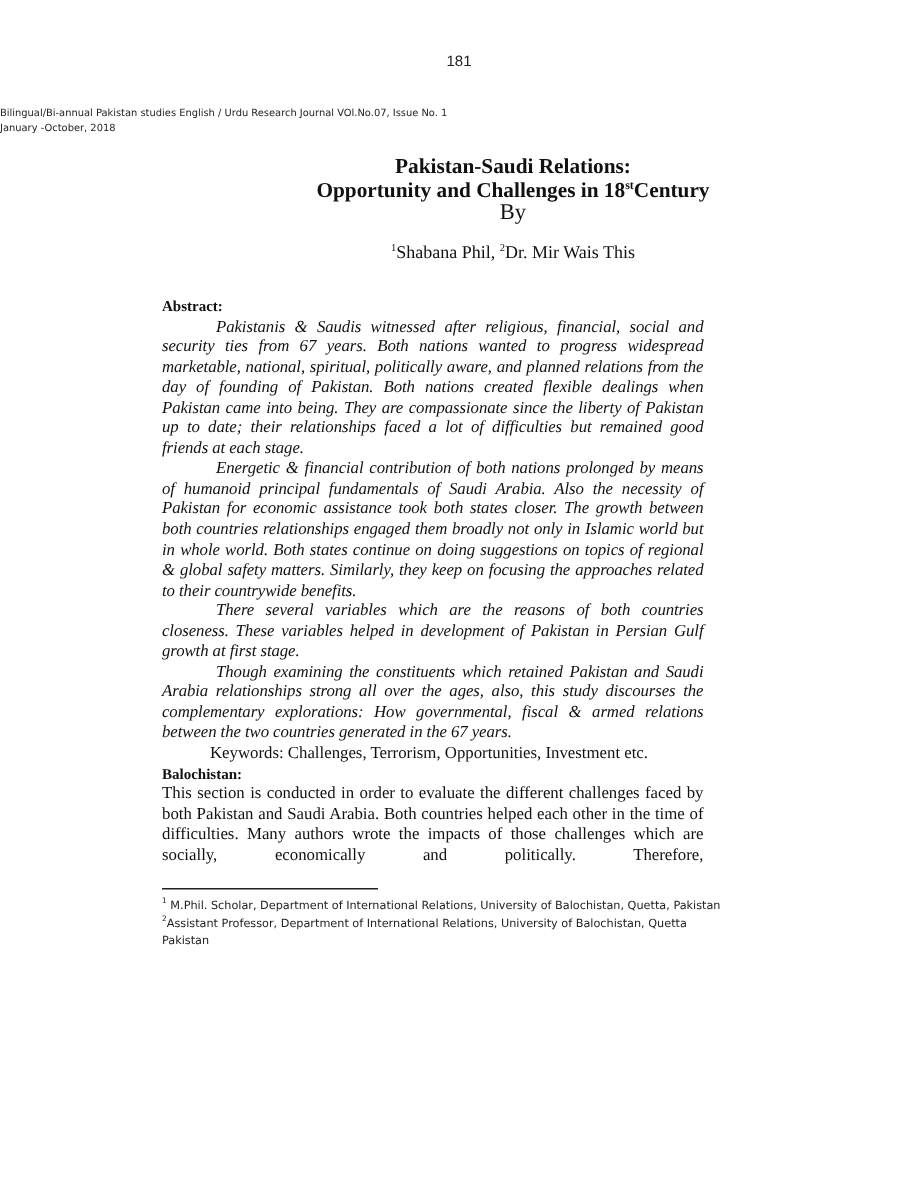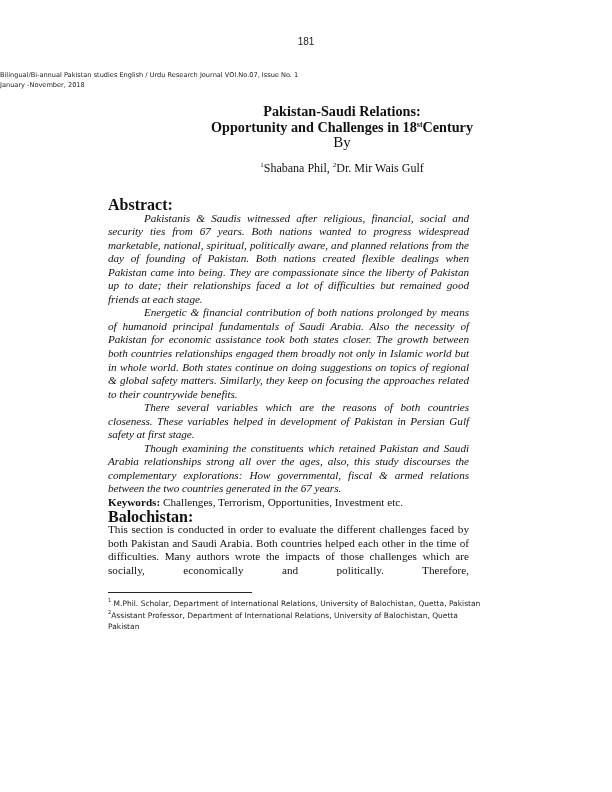--- a/index.html
+++ b/index.html
@@ -21,27 +21,27 @@
   .title-line { font-weight: bold; font-size: 14.2px; line-height: 15.5px; }
   .title-line sup { font-size: 8px; vertical-align: 5px; line-height: 0; }
   .by { font-size: 15px; line-height: 14px; }
   .authors { margin-top: 12px; font-size: 12px; line-height: 14px; }
   .authors sup { font-size: 7px; vertical-align: 5px; line-height: 0; }
 
   .body {
     position: absolute; top: 198px; left: 108px; width: 361px;
     font-family: "Liberation Serif", serif; font-size: 11.2px; line-height: 13.55px; color: #111;
   }
-  .heading { font-weight: bold; font-size: 16px; }
+  .heading { font-weight: bold; font-size: 10px; }
   .abstract p {
     margin: 0; font-style: italic; text-align: justify; text-align-last: left;
     text-indent: 36px; letter-spacing: -0.05px;
   }
   .keywords { margin: 0; }
-  .keywords b { font-weight: bold; }
+  .keywords b { font-weight: normal; margin-left: 32px; }
   .intro p { margin: 0; text-align: justify; text-align-last: justify; }
 
   .footnote-rule {
     position: absolute; top: 592px; left: 108px; width: 144px; height: 0;
     border-top: 0.8px solid #222;
   }
   .footnotes {
     position: absolute; top: 598px; left: 108px; width: 380px;
     font-family: "DejaVu Sans", sans-serif; font-size: 7.5px; line-height: 11.5px; color: #222;
   }
@@ -50,36 +50,36 @@
 </style>
 </head>
 <body>
 
 <div class="page">
 
   <div class="page-number">181</div>
 
   <div class="journal-header">
     <div>Bilingual/Bi-annual Pakistan studies English / Urdu Research Journal VOl.No.07, Issue No. 1</div>
-    <div>January -November, 2018</div>
+    <div>January -October, 2018</div>
   </div>
 
   <div class="title-block">
     <div class="title-line">Pakistan-Saudi Relations:</div>
     <div class="title-line"><span>Opportunity and Challenges in 18</span><sup>st</sup><span>Century</span></div>
     <div class="by">By</div>
-    <div class="authors"><sup>1</sup><span>Shabana Phil, </span><sup>2</sup><span>Dr. Mir Wais Gulf</span></div>
+    <div class="authors"><sup>1</sup><span>Shabana Phil, </span><sup>2</sup><span>Dr. Mir Wais This</span></div>
   </div>
 
   <div class="body">
     <div class="abstract">
       <div class="heading">Abstract:</div>
       <p>Pakistanis &amp; Saudis witnessed after religious, financial, social and security ties from 67 years. Both nations wanted to progress widespread marketable, national, spiritual, politically aware, and planned relations from the day of founding of Pakistan. Both nations created flexible dealings when Pakistan came into being. They are compassionate since the liberty of Pakistan up to date; their relationships faced a lot of difficulties but remained good friends at each stage.</p>
       <p>Energetic &amp; financial contribution of both nations prolonged by means of humanoid principal fundamentals of Saudi Arabia. Also the necessity of Pakistan for economic assistance took both states closer. The growth between both countries relationships engaged them broadly not only in Islamic world but in whole world. Both states continue on doing suggestions on topics of regional &amp; global safety matters. Similarly, they keep on focusing the approaches related to their countrywide benefits.</p>
-      <p>There several variables which are the reasons of both countries closeness. These variables helped in development of Pakistan in Persian Gulf safety at first stage.</p>
+      <p>There several variables which are the reasons of both countries closeness. These variables helped in development of Pakistan in Persian Gulf growth at first stage.</p>
       <p>Though examining the constituents which retained Pakistan and Saudi Arabia relationships strong all over the ages, also, this study discourses the complementary explorations: How governmental, fiscal &amp; armed relations between the two countries generated in the 67 years.</p>
     </div>
     <p class="keywords"><b>Keywords:</b><span> Challenges, Terrorism, Opportunities, Investment etc.</span></p>
     <div class="intro">
       <div class="heading">Balochistan:</div>
       <p>This section is conducted in order to evaluate the different challenges faced by both Pakistan and Saudi Arabia. Both countries helped each other in the time of difficulties. Many authors wrote the impacts of those challenges which are socially, economically and politically. Therefore,</p>
     </div>
   </div>
 
   <div class="footnote-rule"></div>

